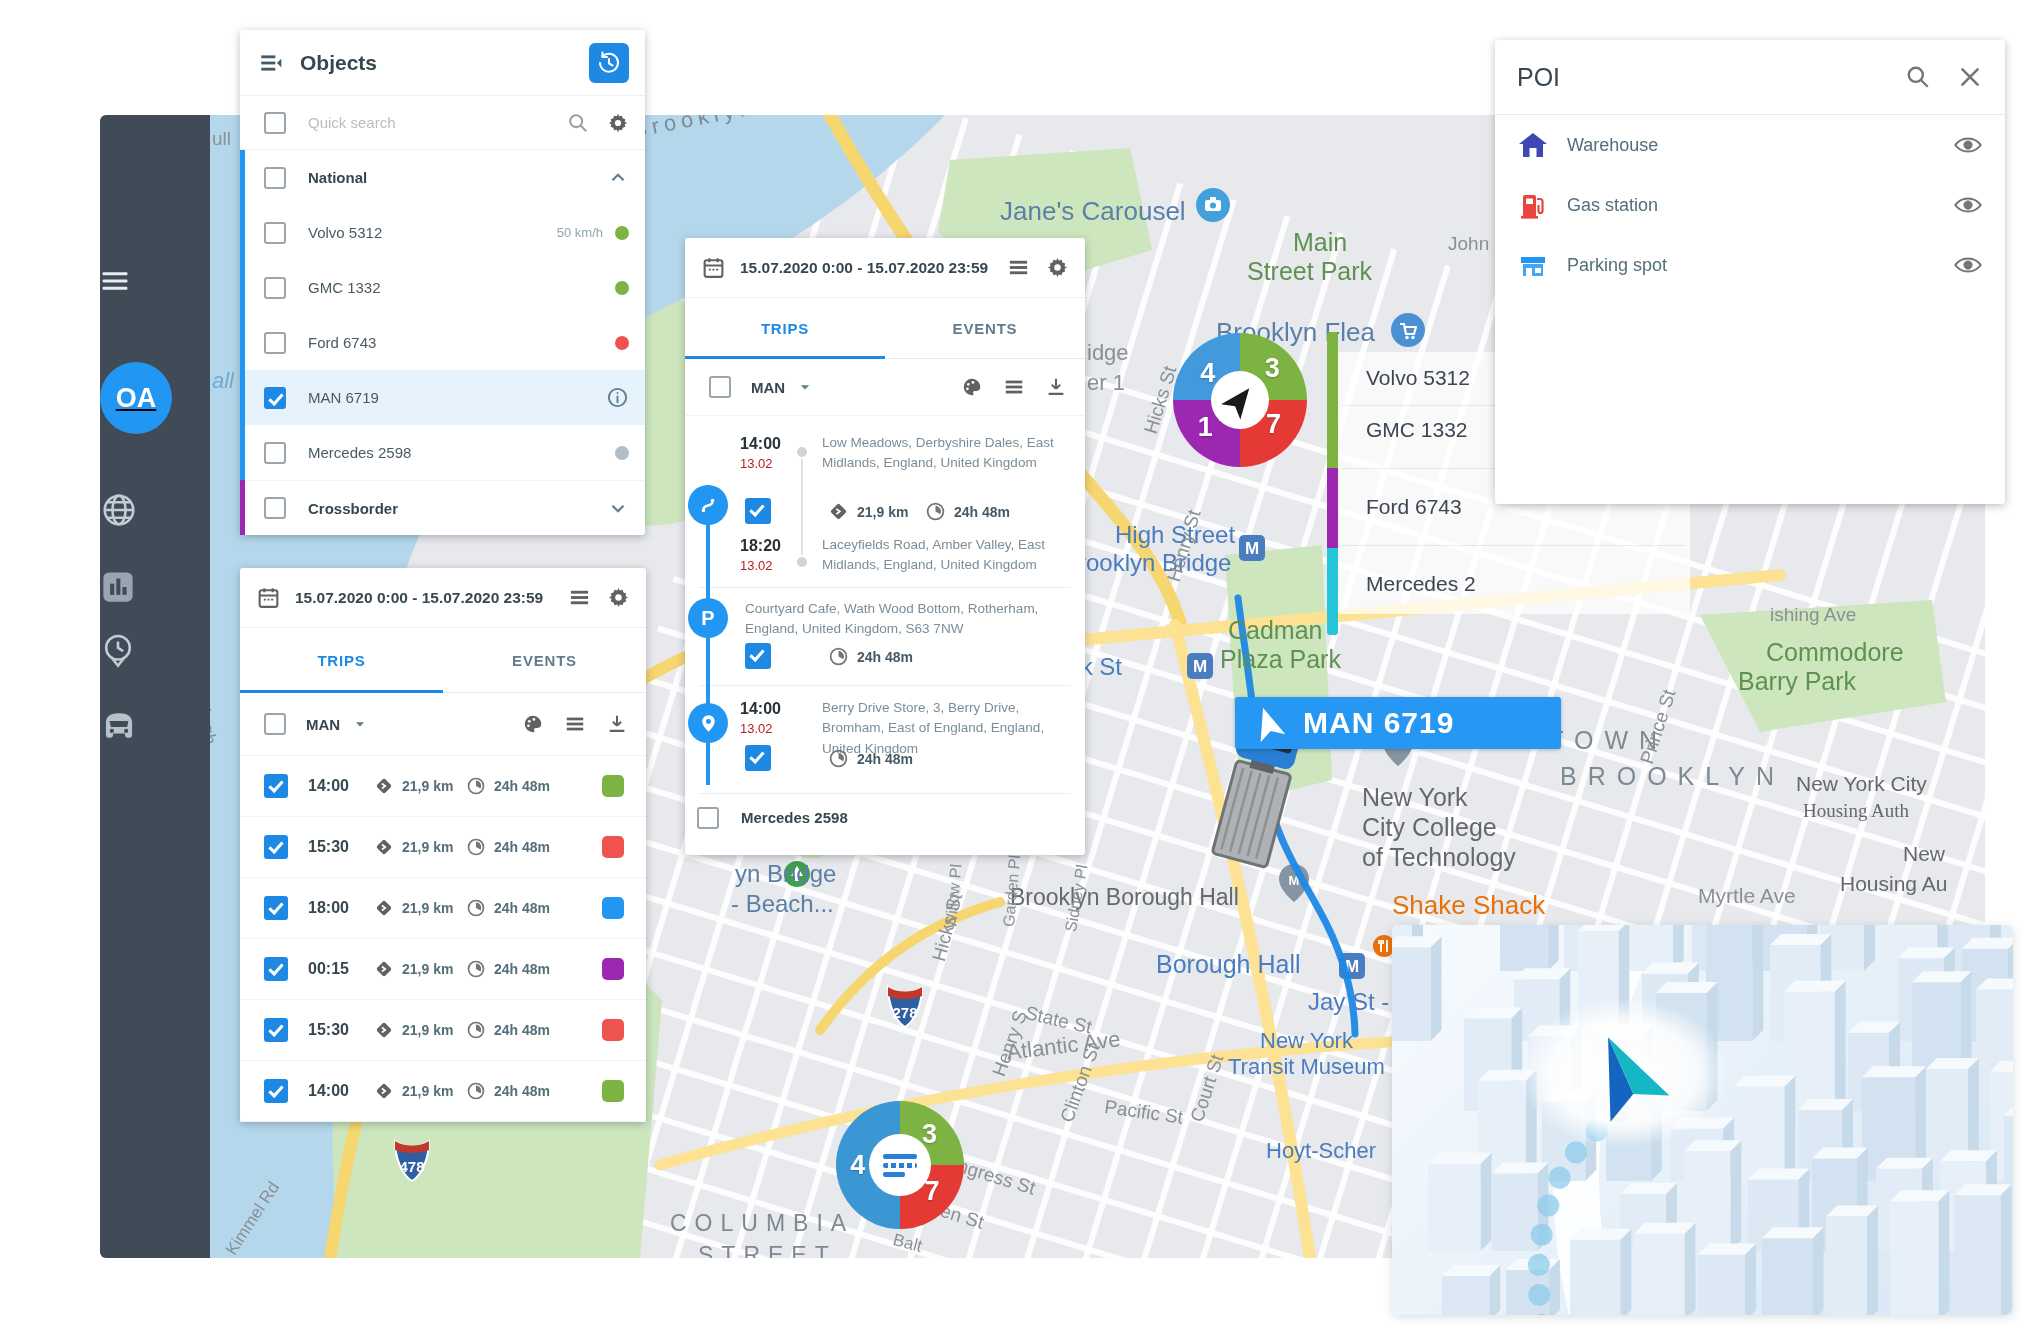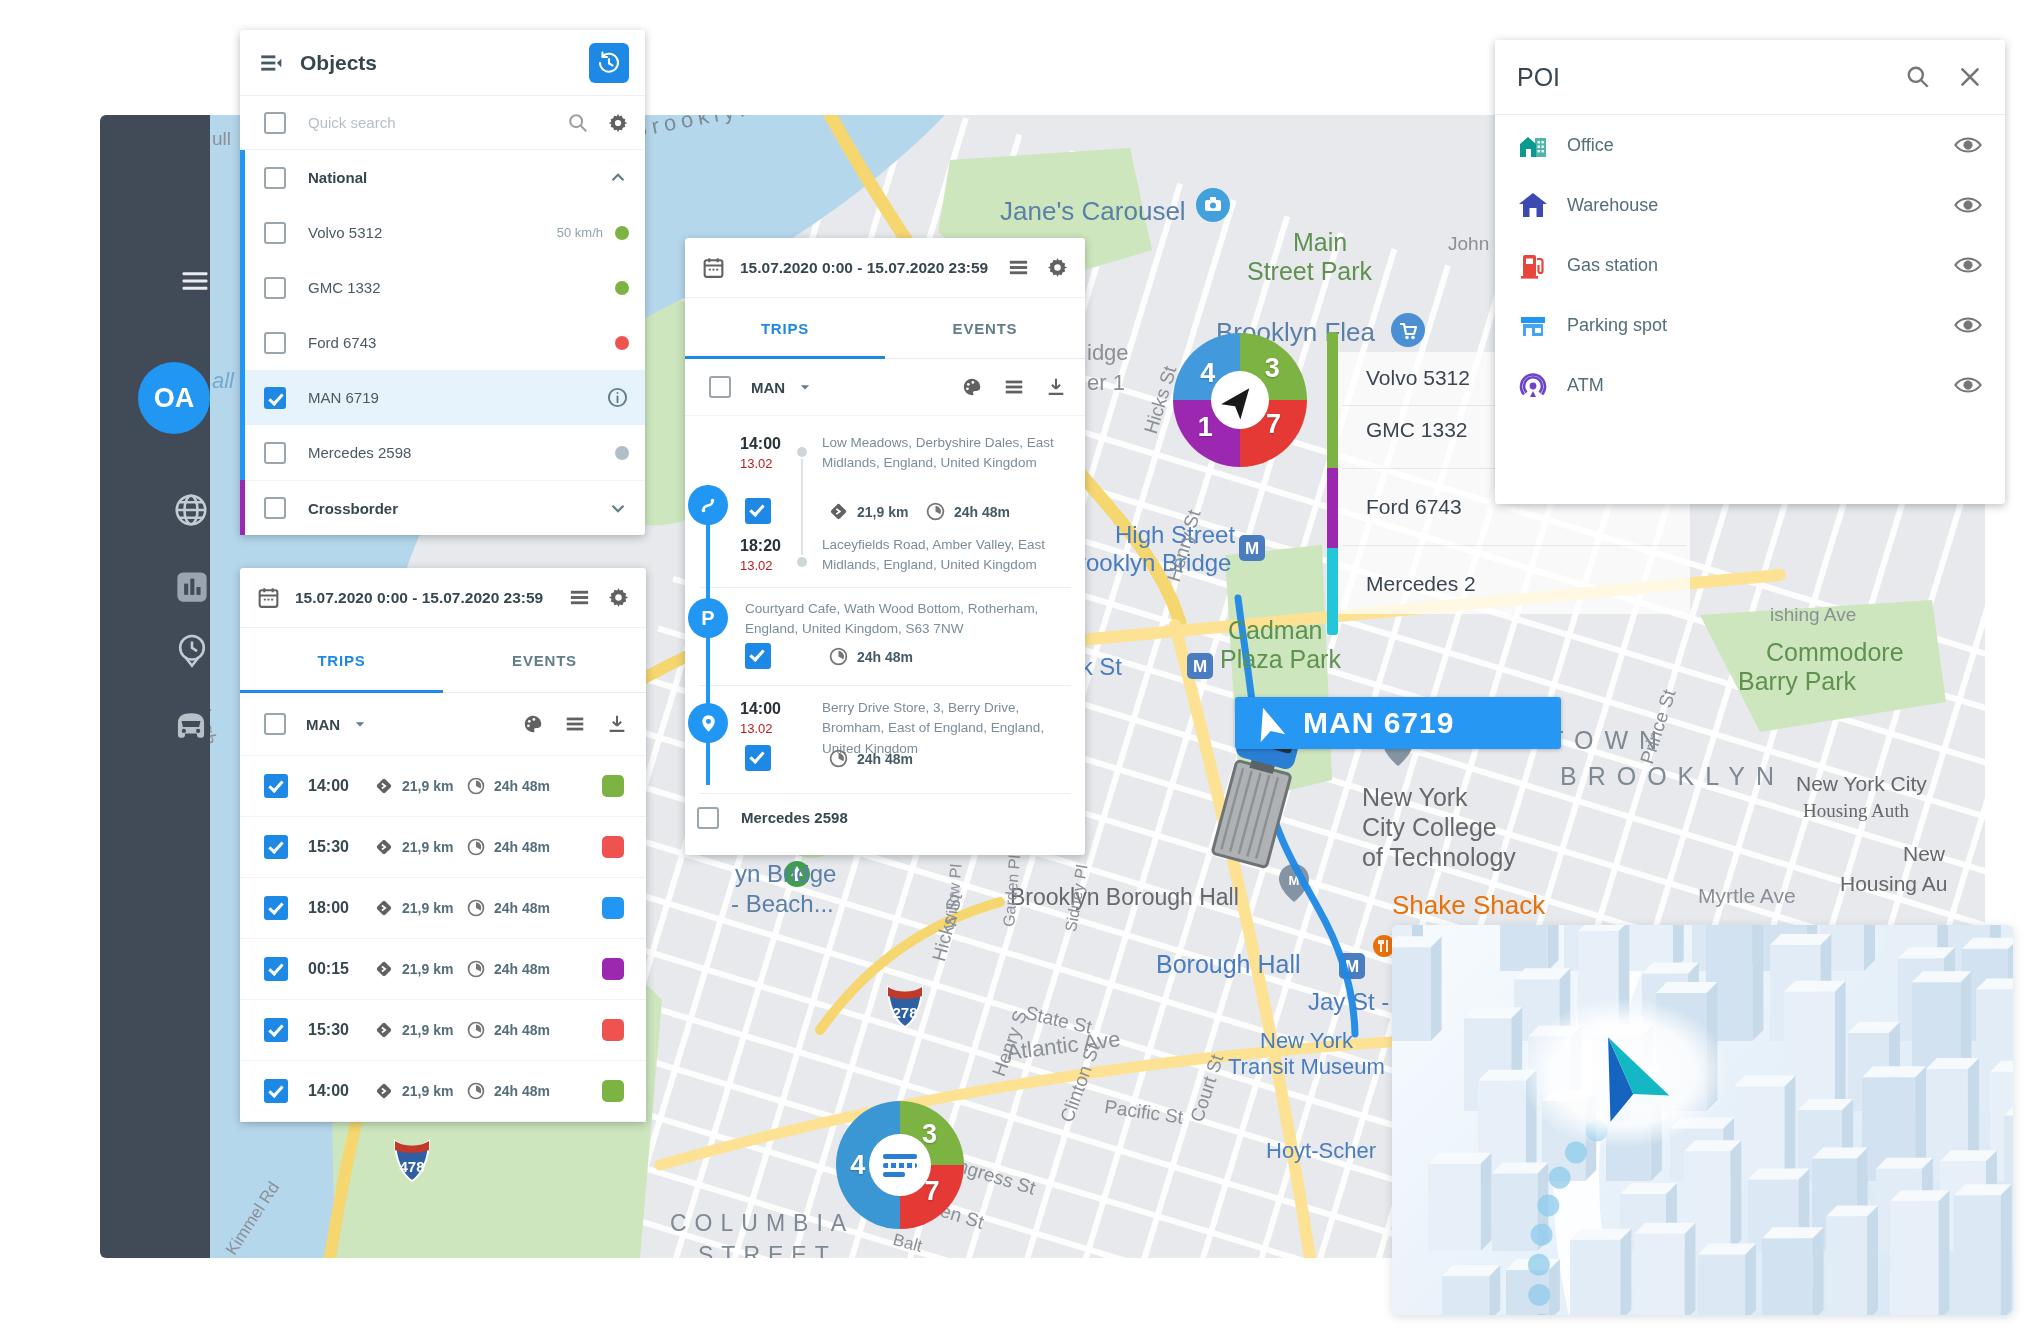--- a/index.html
+++ b/index.html
@@ -1,21 +1,21 @@
 <!DOCTYPE html>
 <html style="--water: #b5d7ec; --park: #cde6bd; --highway: #f6d66f; --road: #fde293; --land: #e7e9ec;"><head>
 <meta charset="utf-8">
 <style>
   html,body{margin:0;padding:0;background:#ffffff;}
   #screen{position:relative;width:2040px;height:1342px;background:#fff;overflow:hidden;
           font-family:"Liberation Sans",sans-serif;-webkit-font-smoothing:antialiased;}
   
   #sidebar{position:absolute;left:100px;top:115px;width:110px;height:1143px;background:#414b58;
            border-radius:6px 0 0 6px;z-index:3;}
-  .sb-item{position:absolute;left:0;width:110px;display:flex;justify-content:flex-end;}
+  .sb-item{position:absolute;left:0;width:110px;display:flex;justify-content:flex-start;text-decoration:underline;}
   #map-wrap{position:absolute;left:210px;top:115px;width:1775px;height:1143px;overflow:hidden;
             background:#e7e9ec;z-index:1;}
   #map-svg{position:absolute;left:0;top:0;}
   
   .ml{position:absolute;white-space:nowrap;transform-origin:0 0;z-index:2;}
   .ml-street{color:#8a9096;font-size:19px;}
   .ml-poi{color:#5a7fa8;font-size:24px;}
   .ml-park{color:#5f9150;font-size:25px;}
   .ml-transit{color:#4a7dbf;font-size:24px;}
   .ml-gray{color:#65696c;font-size:25px;}
@@ -874,41 +874,20 @@
           </svg>
         </span>
       <span class="icon-btn">
         <svg width="26" height="26" viewBox="0 0 24 24">
             <use href="#ic-x" stroke="#757575"></use>
           </svg>
         </span>
     </div>
     <div id="poi-rows">
         <div class="poi-row">
-          <svg width="32" height="32" viewBox="0 0 32 32" fill="#0a9b8e" stroke="#0a9b8e" stroke-width="0">
-            <path d="M3,15 L11,8 L19,15 V28 H3 Z"></path>
-            <rect x="18" y="9" width="11" height="19" opacity=".72"></rect>
-            <g fill="#fff">
-              <rect x="9" y="20" width="5" height="8"></rect>
-              <rect x="20.5" y="12" width="2.4" height="2.4"></rect>
-              <rect x="24.5" y="12" width="2.4" height="2.4"></rect>
-              <rect x="20.5" y="16.5" width="2.4" height="2.4"></rect>
-              <rect x="24.5" y="16.5" width="2.4" height="2.4"></rect>
-              <rect x="20.5" y="21" width="2.4" height="2.4"></rect>
-              <rect x="24.5" y="21" width="2.4" height="2.4"></rect>
-            </g>
-          </svg>
-          <span class="poi-label">Office</span>
-          <span class="icon-btn">
-            <svg width="30" height="30" viewBox="0 0 32 32" fill="#757575" stroke="#757575">
-              <use href="#ic-eye"></use>
-            </svg>
-          </span>
-        </div>
-        <div class="poi-row">
           <svg width="32" height="32" viewBox="0 0 32 32" fill="#3d49b0" stroke="#3d49b0" stroke-width="0">
             <path d="M16,4 L30,15 H26 V28 H6 V15 H2 Z"></path>
             <rect x="12.5" y="19" width="7" height="9" fill="#fff"></rect>
           </svg>
           <span class="poi-label">Warehouse</span>
           <span class="icon-btn">
             <svg width="30" height="30" viewBox="0 0 32 32" fill="#757575" stroke="#757575">
               <use href="#ic-eye"></use>
             </svg>
           </span>
@@ -928,35 +907,20 @@
           </span>
         </div>
         <div class="poi-row">
           <svg width="32" height="32" viewBox="0 0 32 32" fill="#2196f3" stroke="#2196f3" stroke-width="0">
             <path d="M4,8 H28 V14 H4 Z"></path>
             <rect x="6" y="15" width="20" height="12" opacity=".85"></rect>
             <rect x="9" y="19" width="6" height="8" fill="#fff"></rect>
             <rect x="18" y="19" width="6" height="5" fill="#fff"></rect>
           </svg>
           <span class="poi-label">Parking spot</span>
-          <span class="icon-btn">
-            <svg width="30" height="30" viewBox="0 0 32 32" fill="#757575" stroke="#757575">
-              <use href="#ic-eye"></use>
-            </svg>
-          </span>
-        </div>
-        <div class="poi-row">
-          <svg width="32" height="32" viewBox="0 0 32 32" fill="#6d44c8" stroke="#6d44c8" stroke-width="0">
-            <circle cx="16" cy="17" r="3.4"></circle>
-            <path d="M9.5,23.5 a9,9 0 1 1 13,0" fill="none" stroke-width="2.6"></path>
-            <path d="M5.5,27 a14.5,14.5 0 1 1 21,0" fill="none" stroke-width="2.6" opacity=".0"></path>
-            <path d="M7,25.5 a12,12 0 1 1 18,0" fill="none" stroke-width="2.6"></path>
-            <path d="M13,28 L16,22 L19,28 Z"></path>
-          </svg>
-          <span class="poi-label">ATM</span>
           <span class="icon-btn">
             <svg width="30" height="30" viewBox="0 0 32 32" fill="#757575" stroke="#757575">
               <use href="#ic-eye"></use>
             </svg>
           </span>
         </div>
       </div>
   </div>
 
   <div id="promo">

